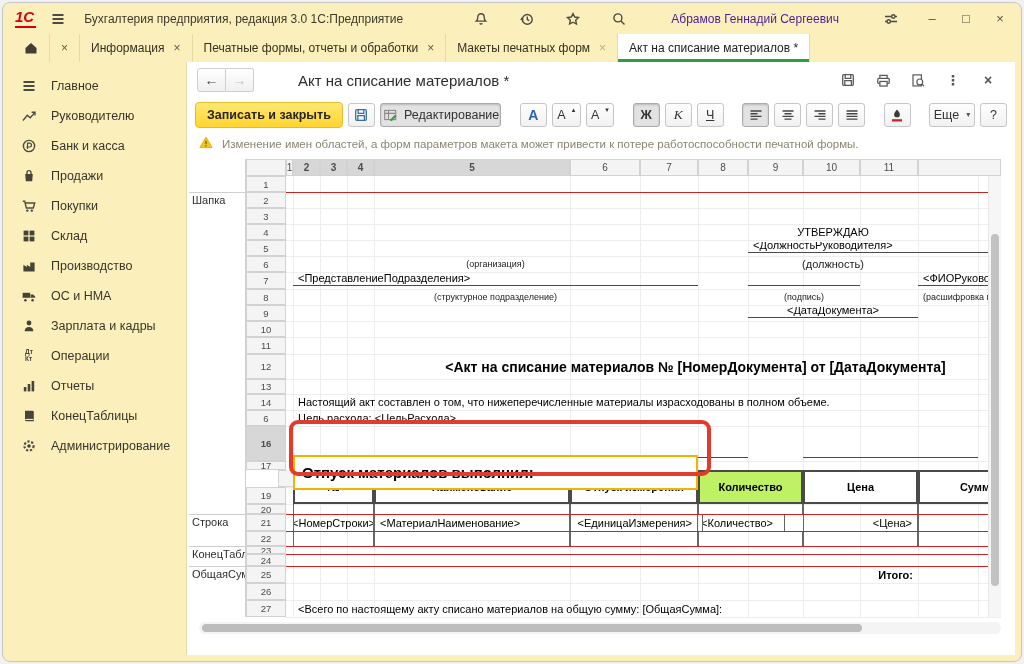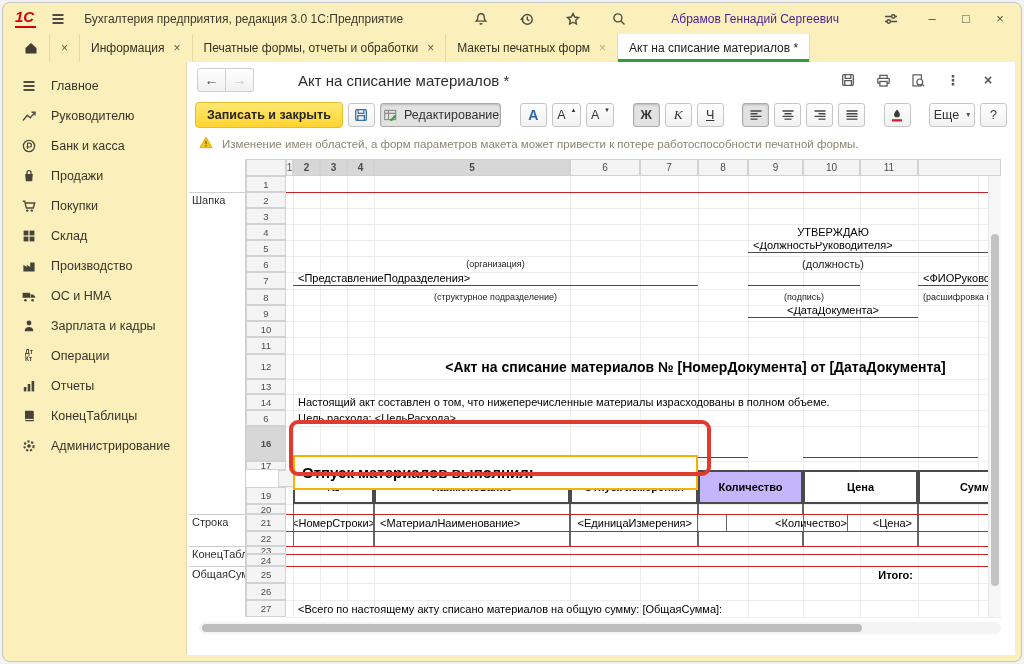--- a/index.html
+++ b/index.html
@@ -506,33 +506,33 @@
           <div class="cell" style="border-bottom: 1px solid rgb(74, 74, 74); align-items: flex-end; padding-bottom: 1px; left: 559px; top: 148px; width: 170px; height: 11px; justify-content: center;">&lt;ДатаДокумента&gt;</div>
           <div class="cell" style="left: 104px; top: 195px; width: 805px; height: 25px; justify-content: center; font-weight: bold; font-size: 14px;">&lt;Акт на списание материалов № [НомерДокумента] от [ДатаДокумента]</div>
           <div class="cell" style="left: 104px; top: 235px; width: 625px; height: 16px; padding-left: 5px;">Настоящий акт составлен о том, что нижеперечисленные материалы израсходованы в полном объеме.</div>
           <div class="cell" style="left: 104px; top: 251px; width: 405px; height: 16px; padding-left: 5px;">Цель расхода:  &lt;ЦельРасхода&gt;</div>
           <div class="cell" style="left: 104px; top: 267px; width: 405px; height: 35px; font-weight: bold; font-size: 15px; border: 2px solid rgb(242, 180, 0); background: rgb(255, 255, 255); z-index: 4; padding-left: 7px; margin-top: 29px;">Отпуск материалов выполнил:</div>
           <div class="cell" style="border-bottom: 1px solid rgb(74, 74, 74); align-items: flex-end; padding-bottom: 1px; left: 451px; top: 269px; width: 108px; height: 30px; padding-left: 5px;"></div>
           <div class="cell" style="border-bottom: 1px solid rgb(74, 74, 74); align-items: flex-end; padding-bottom: 1px; left: 614px; top: 269px; width: 175px; height: 30px; padding-left: 5px;"></div>
           <div class="cell" style="left: 104px; top: 311px; width: 81px; height: 34px; border: 2px solid rgb(74, 74, 74); font-weight: bold; white-space: normal; text-align: center; line-height: 1.15; background: rgb(255, 255, 255); justify-content: center; padding: 0px; z-index: 2; font-size: 11px; align-items: center;">№</div>
           <div class="cell" style="left: 185px; top: 311px; width: 196px; height: 34px; border: 2px solid rgb(74, 74, 74); font-weight: bold; white-space: normal; text-align: center; line-height: 1.15; background: rgb(255, 255, 255); justify-content: center; padding: 0px; z-index: 2; font-size: 11px; align-items: center;">Наименование</div>
           <div class="cell" style="left: 381px; top: 311px; width: 128px; height: 34px; border: 2px solid rgb(74, 74, 74); font-weight: bold; white-space: normal; text-align: center; line-height: 1.15; background: rgb(255, 255, 255); justify-content: center; padding: 0px; z-index: 2; font-size: 11px; align-items: center;">Отпуск измерения</div>
-          <div class="cell" style="left: 509px; top: 311px; width: 105px; height: 34px; border: 2px solid rgb(74, 74, 74); font-weight: bold; white-space: normal; text-align: center; line-height: 1.15; background: #c4b5fd; justify-content: center; padding: 0px; z-index: 2; font-size: 11px; align-items: center;">Количество</div>
+          <div class="cell" style="left: 509px; top: 311px; width: 105px; height: 34px; border: 2px solid rgb(74, 74, 74); font-weight: bold; white-space: normal; text-align: center; line-height: 1.15; background: #bef264; justify-content: center; padding: 0px; z-index: 2; font-size: 11px; align-items: center;">Количество</div>
           <div class="cell" style="left: 614px; top: 311px; width: 115px; height: 34px; border: 2px solid rgb(74, 74, 74); font-weight: bold; white-space: normal; text-align: center; line-height: 1.15; background: rgb(255, 255, 255); justify-content: center; padding: 0px; z-index: 2; font-size: 11px; align-items: center;">Цена</div>
           <div class="cell" style="left: 729px; top: 311px; width: 120px; height: 34px; border: 2px solid rgb(74, 74, 74); font-weight: bold; white-space: normal; text-align: center; line-height: 1.15; background: rgb(255, 255, 255); justify-content: center; padding: 0px; z-index: 2; font-size: 11px; align-items: center;">Сумма</div>
           <div class="cell" style="left: 104px; top: 345px; width: 81px; height: 10px; padding-left: 5px; border-left: 1px solid rgb(102, 102, 102); border-right: 1px solid rgb(102, 102, 102); z-index: 1;"></div>
           <div class="cell" style="left: 185px; top: 345px; width: 196px; height: 10px; padding-left: 5px; border-left: 1px solid rgb(102, 102, 102); border-right: 1px solid rgb(102, 102, 102); z-index: 1;"></div>
           <div class="cell" style="left: 381px; top: 345px; width: 128px; height: 10px; padding-left: 5px; border-left: 1px solid rgb(102, 102, 102); border-right: 1px solid rgb(102, 102, 102); z-index: 1;"></div>
           <div class="cell" style="left: 509px; top: 345px; width: 105px; height: 10px; padding-left: 5px; border-left: 1px solid rgb(102, 102, 102); border-right: 1px solid rgb(102, 102, 102); z-index: 1;"></div>
           <div class="cell" style="left: 614px; top: 345px; width: 115px; height: 10px; padding-left: 5px; border-left: 1px solid rgb(102, 102, 102); border-right: 1px solid rgb(102, 102, 102); z-index: 1;"></div>
           <div class="cell" style="left: 729px; top: 345px; width: 120px; height: 10px; padding-left: 5px; border-left: 1px solid rgb(102, 102, 102); border-right: 1px solid rgb(102, 102, 102); z-index: 1;"></div>
           <div class="cell" style="left: 104px; top: 355px; width: 81px; height: 17px; justify-content: center; border-left: 1px solid rgb(102, 102, 102); border-right: 1px solid rgb(102, 102, 102); z-index: 1;">&lt;НомерСтроки&gt;</div>
           <div class="cell" style="left: 185px; top: 355px; width: 196px; height: 17px; padding-left: 5px; border-left: 1px solid rgb(102, 102, 102); border-right: 1px solid rgb(102, 102, 102); z-index: 1;">&lt;МатериалНаименование&gt;</div>
           <div class="cell" style="left: 381px; top: 355px; width: 128px; height: 17px; justify-content: flex-end; padding-right: 5px; border-left: 1px solid rgb(102, 102, 102); border-right: 1px solid rgb(102, 102, 102); z-index: 1;">&lt;ЕдиницаИзмерения&gt;</div>
-          <div class="cell" style="left: 537px; top: 355px; width: 122px; height: 17px; justify-content: flex-end; padding-right: 0; border-left: 1px solid rgb(102, 102, 102); border-right: 1px solid rgb(102, 102, 102); z-index: 1;">&lt;Количество&gt;</div>
+          <div class="cell" style="left: 513px; top: 355px; width: 83px; height: 17px; justify-content: flex-end; padding-right: 11px; border-left: 1px solid rgb(102, 102, 102); border-right: 1px solid rgb(102, 102, 102); z-index: 1;">&lt;Количество&gt;</div>
           <div class="cell" style="left: 614px; top: 355px; width: 115px; height: 17px; justify-content: flex-end; padding-right: 5px; border-left: 1px solid rgb(102, 102, 102); border-right: 1px solid rgb(102, 102, 102); z-index: 1;">&lt;Цена&gt;</div>
           <div class="cell" style="left: 729px; top: 355px; width: 120px; height: 17px; padding-left: 5px; border-left: 1px solid rgb(102, 102, 102); border-right: 1px solid rgb(102, 102, 102); z-index: 1;"></div>
           <div class="cell" style="left: 104px; top: 372px; width: 81px; height: 15px; padding-left: 5px; border-left: 1px solid rgb(102, 102, 102); border-right: 1px solid rgb(102, 102, 102); z-index: 1;"></div>
           <div class="cell" style="left: 185px; top: 372px; width: 196px; height: 15px; padding-left: 5px; border-left: 1px solid rgb(102, 102, 102); border-right: 1px solid rgb(102, 102, 102); z-index: 1;"></div>
           <div class="cell" style="left: 381px; top: 372px; width: 128px; height: 15px; padding-left: 5px; border-left: 1px solid rgb(102, 102, 102); border-right: 1px solid rgb(102, 102, 102); z-index: 1;"></div>
           <div class="cell" style="left: 509px; top: 372px; width: 105px; height: 15px; padding-left: 5px; border-left: 1px solid rgb(102, 102, 102); border-right: 1px solid rgb(102, 102, 102); z-index: 1;"></div>
           <div class="cell" style="left: 614px; top: 372px; width: 115px; height: 15px; padding-left: 5px; border-left: 1px solid rgb(102, 102, 102); border-right: 1px solid rgb(102, 102, 102); z-index: 1;"></div>
           <div class="cell" style="left: 729px; top: 372px; width: 120px; height: 15px; padding-left: 5px; border-left: 1px solid rgb(102, 102, 102); border-right: 1px solid rgb(102, 102, 102); z-index: 1;"></div>
           <div class="cell" style="left: 559px; top: 407px; width: 170px; height: 17px; justify-content: flex-end; padding-right: 5px; font-weight: bold;">Итого:</div>
           <div class="cell" style="left: 104px; top: 441px; width: 745px; height: 17px; padding-left: 5px;">&lt;Всего по настоящему акту списано материалов на общую сумму: [ОбщаяСумма]:</div>

